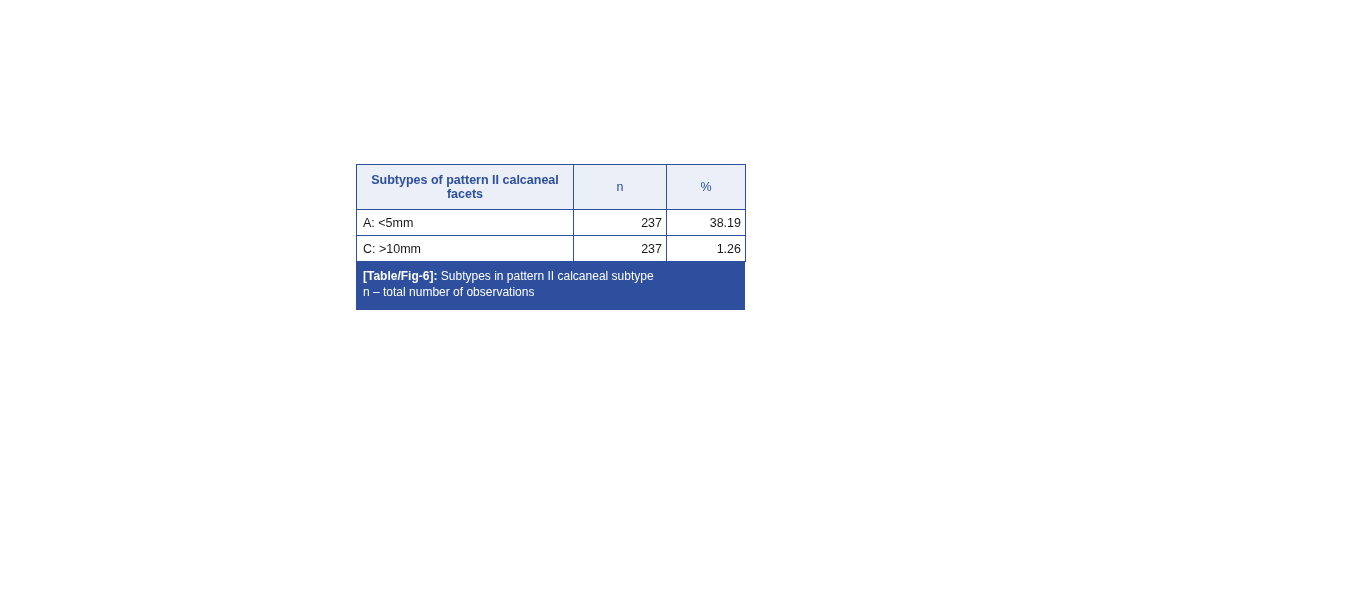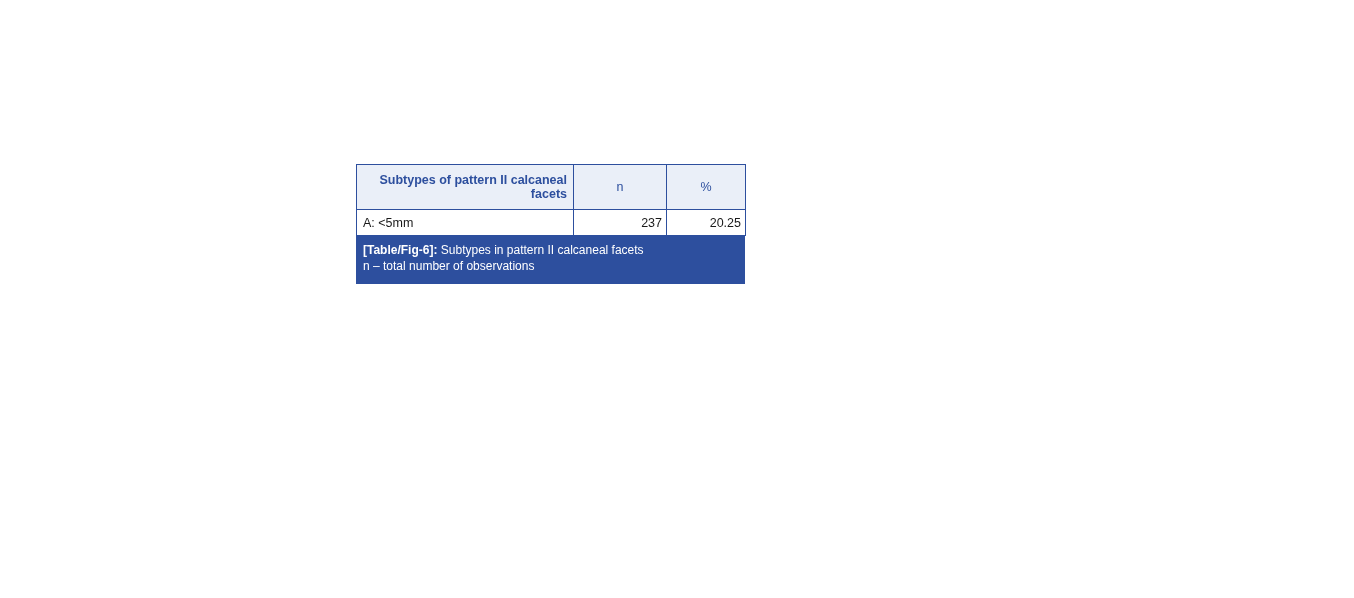--- a/index.html
+++ b/index.html
@@ -37,21 +37,21 @@
   }
   table.data-table thead th {
     background: #eaeff8;
     color: #2d4f9e;
     font-size: 12.5px;
     font-weight: bold;
     height: 38px;
     line-height: 1.15;
   }
   table.data-table thead th.h-label {
-    text-align: right;
+    text-align: center;
     padding: 3px 6px 3px 6px;
   }
   table.data-table thead th.h-center {
     text-align: center;
     padding: 3px 4px;
     font-weight: normal;
   }
   table.data-table tbody td {
     background: #ffffff;
     color: #1a1a1a;
@@ -100,23 +100,28 @@
       <tr>
         <th class="h-label">Subtypes of pattern II calcaneal facets</th>
         <th class="h-center">n</th>
         <th class="h-center">%</th>
       </tr>
     </thead>
     <tbody>
       <tr>
         <td class="cell-label">A: &lt;5mm</td>
         <td class="cell-num">237</td>
-        <td class="cell-num">20.25</td>
+        <td class="cell-num">38.19</td>
+      </tr>
+      <tr>
+        <td class="cell-label">C: &gt;10mm</td>
+        <td class="cell-num">237</td>
+        <td class="cell-num">1.26</td>
       </tr>
     </tbody>
   </table>
 
   <div id="caption-box">
-    <span class="cap-line"><span class="cap-title-label">[Table/Fig-6]:</span> <span>Subtypes in pattern II calcaneal facets</span></span>
+    <span class="cap-line"><span class="cap-title-label">[Table/Fig-6]:</span> <span>Subtypes in pattern II calcaneal subtype</span></span>
     <span class="cap-line">n – total number of observations</span>
   </div>
 
 </div>
 
 </body></html>

